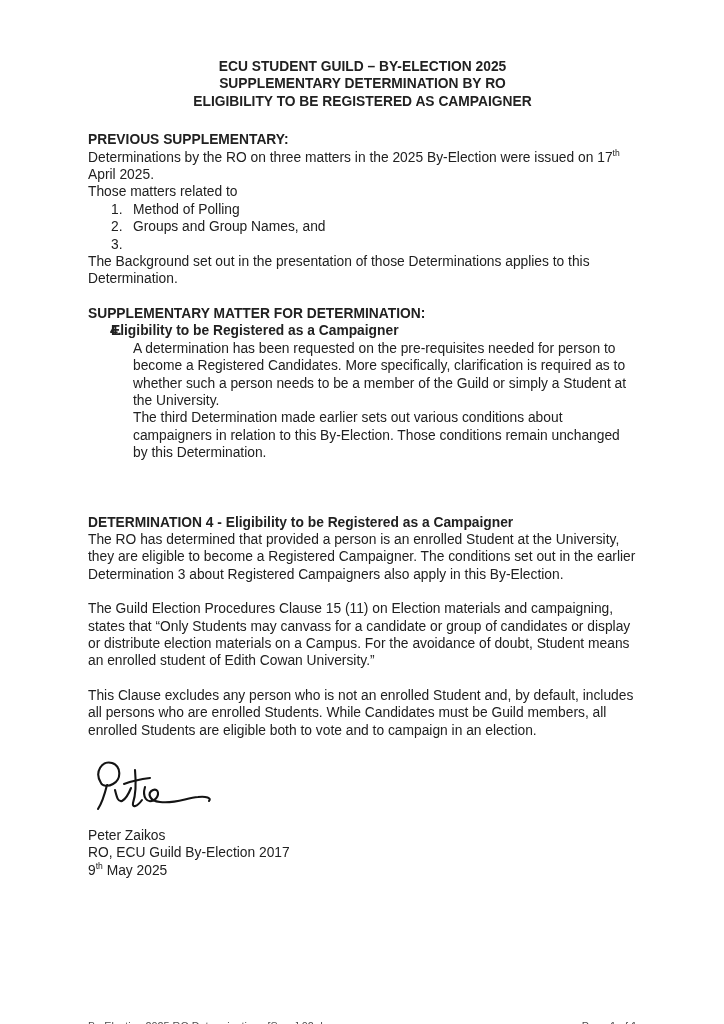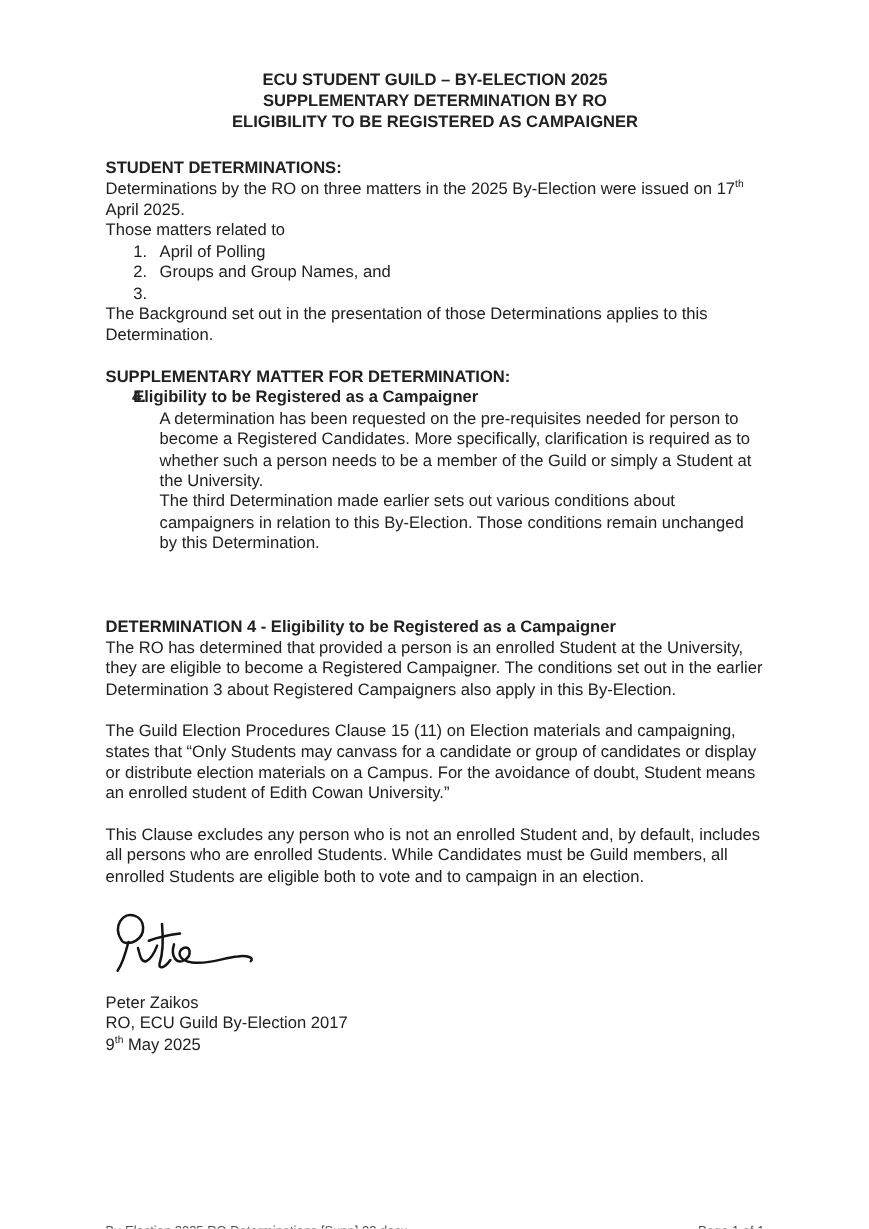--- a/index.html
+++ b/index.html
@@ -48,27 +48,27 @@
 <div class="page">
   <div class="content">
 
     <div class="title-block">
       <div>ECU STUDENT GUILD – BY-ELECTION 2025</div>
       <div>SUPPLEMENTARY DETERMINATION BY RO</div>
       <div>ELIGIBILITY TO BE REGISTERED AS CAMPAIGNER</div>
     </div>
 
     <div>
-      <div class="heading">STUDENT DETERMINATIONS:</div>
+      <div class="heading">PREVIOUS SUPPLEMENTARY:</div>
       <div><span>Determinations by the RO on three matters in the 2025 By-Election were issued on 17</span><sup class="ss">th</sup><span> April 2025.</span></div>
       <div>Those matters related to</div>
 
       <div class="li-row">
         <span class="li-no">1.</span>
-        <span>April of Polling</span>
+        <span>Method of Polling</span>
       </div>
       <div class="li-row">
         <span class="li-no">2.</span>
         <span>Groups and Group Names, and</span>
       </div>
       <div class="li-row">
         <span class="li-no">3.</span>
       </div>
 
       <div>The Background set out in the presentation of those Determinations applies to this Determination.</div>

